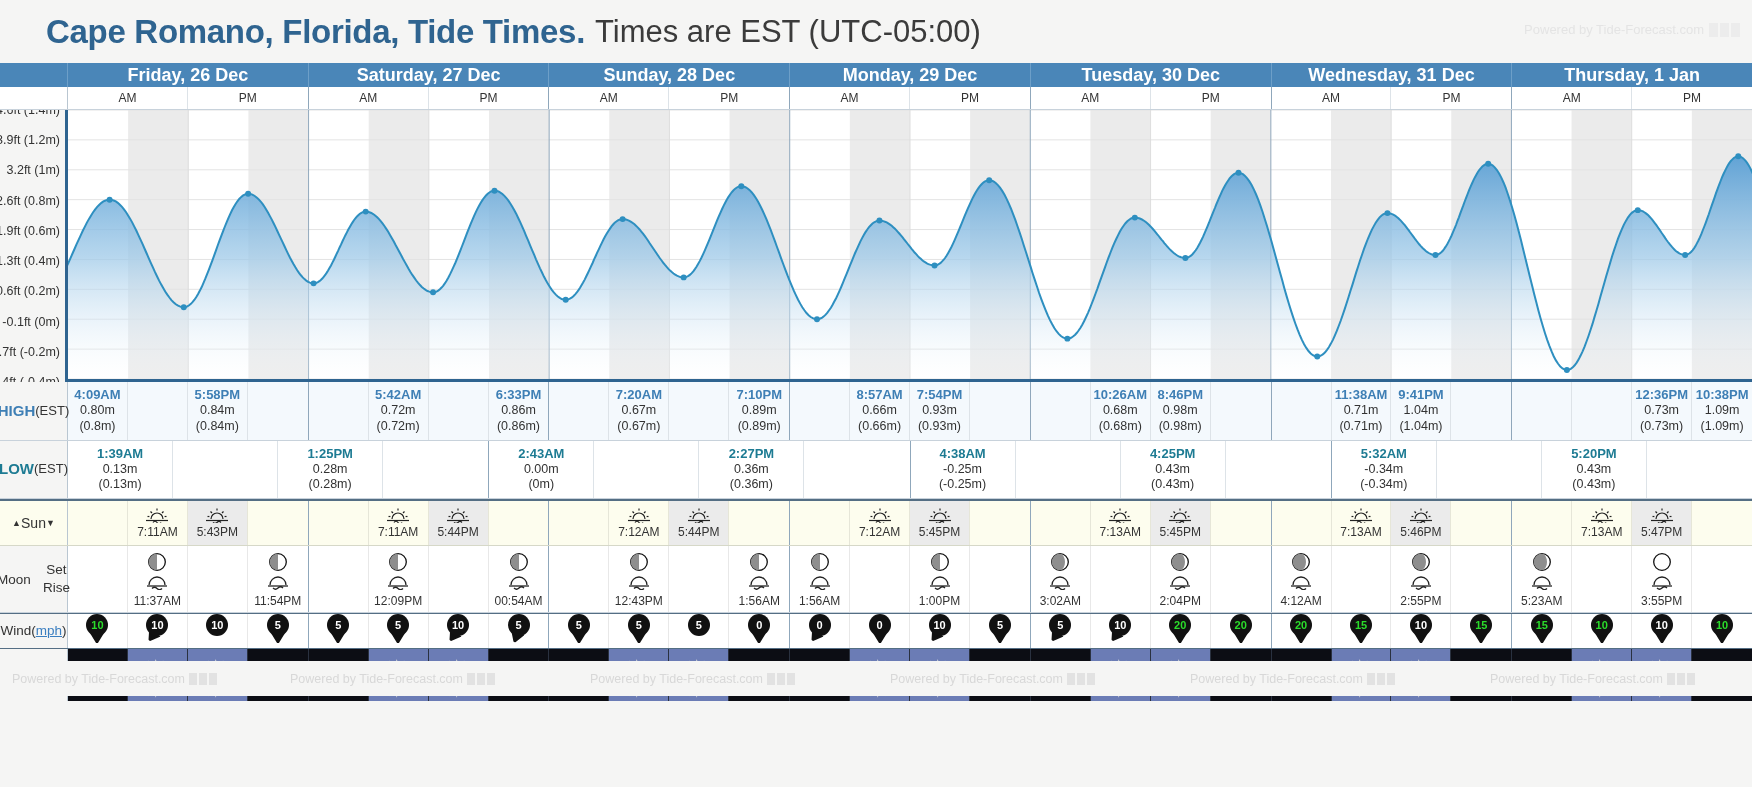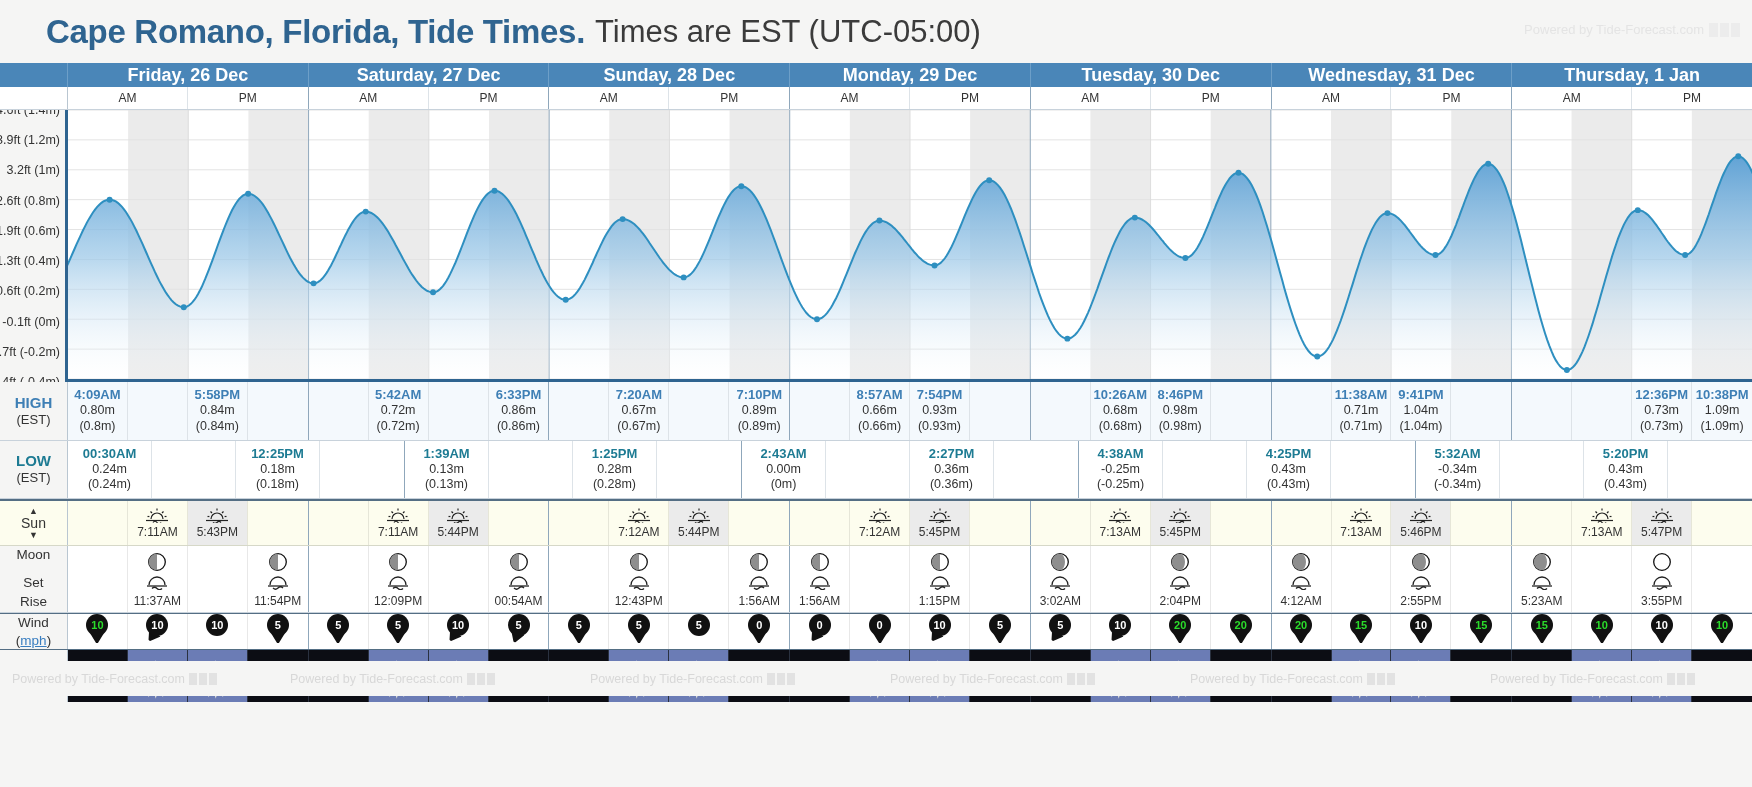--- a/index.html
+++ b/index.html
@@ -30,21 +30,21 @@
     display: flex; align-items: center; gap: 5px;
   }
   .pbars { display: flex; gap: 2px; }
   .pbars i { display: block; width: 9px; height: 14px; background: #ececec; }
 
   
   .table { position: relative; width: 1752px; }
   .rowline { display: flex; width: 1752px; }
   .lbl {
     width: 68px; min-width: 68px; flex: 0 0 68px;
-    display: flex; flex-direction: column; align-items: center; justify-content: center;
+    display: flex; flex-direction: row; align-items: center; justify-content: center;
     background: #f5f5f4; font-size: 13px; color: #333;
     border-right: 1px solid #b9c6d1;
   }
   .daycell { flex: 1 1 0; min-width: 0; }
 
   
   .dayhead { height: 24px; background: #4a86b8; }
   .dayhead .lbl { background: #4a86b8; border-right: 1px solid #6d9fc8; }
   .dayhead .daycell {
     color: #fff; font-size: 18px; font-weight: bold;
@@ -438,34 +438,20 @@
         </div>
       </div>
 
     <div class="rowline tiderow low" id="low-row">
       <div class="lbl">
         <span class="k">LOW</span>
         <span class="u">(EST)</span>
       </div>
         <div class="daycell">
           <div class="slot">
-            <div class="t">00:30AM</div>
-            <div>0.24m</div>
-            <div>(0.24m)</div>
-          </div>
-          <div class="slot"></div>
-          <div class="slot">
-            <div class="t">12:25PM</div>
-            <div>0.18m</div>
-            <div>(0.18m)</div>
-          </div>
-          <div class="slot"></div>
-        </div>
-        <div class="daycell">
-          <div class="slot">
             <div class="t">1:39AM</div>
             <div>0.13m</div>
             <div>(0.13m)</div>
           </div>
           <div class="slot"></div>
           <div class="slot">
             <div class="t">1:25PM</div>
             <div>0.28m</div>
             <div>(0.28m)</div>
           </div>
@@ -886,21 +872,21 @@
               <circle cx="10" cy="10" r="8.3" fill="#fff" stroke="#111" stroke-width="1.3"></circle>
               <path d="M10,1.7 A8.3,8.3 0 0 0 10,18.3 Z" fill="#8e8e8e"></path>
             </svg>
             <svg width="24" height="14" viewBox="0 0 24 14">
               <g stroke="#222" fill="none" stroke-width="1.3">
                 <path d="M4,9 A8,8 0 0 1 20,9"></path>
                 <line x1="2" y1="10" x2="22" y2="10"></line>
                 <path d="M7,12 q2.5,2.5 5,0 q2.5,-2.5 5,0"></path>
               </g>
             </svg>
-            <div>1:15PM</div>
+            <div>1:00PM</div>
           </div>
           <div class="slot"></div>
         </div>
         <div class="daycell">
           <div class="slot">
             <svg width="20" height="20" viewBox="0 0 20 20">
               <circle cx="10" cy="10" r="8.3" fill="#fff" stroke="#111" stroke-width="1.3"></circle>
               <path d="M10,1.7 A8.3,8.3 0 0 0 10,18.3 A5,8.3 0 0 0 10,1.7 Z" fill="#8e8e8e"></path>
             </svg>
             <svg width="24" height="14" viewBox="0 0 24 14">

